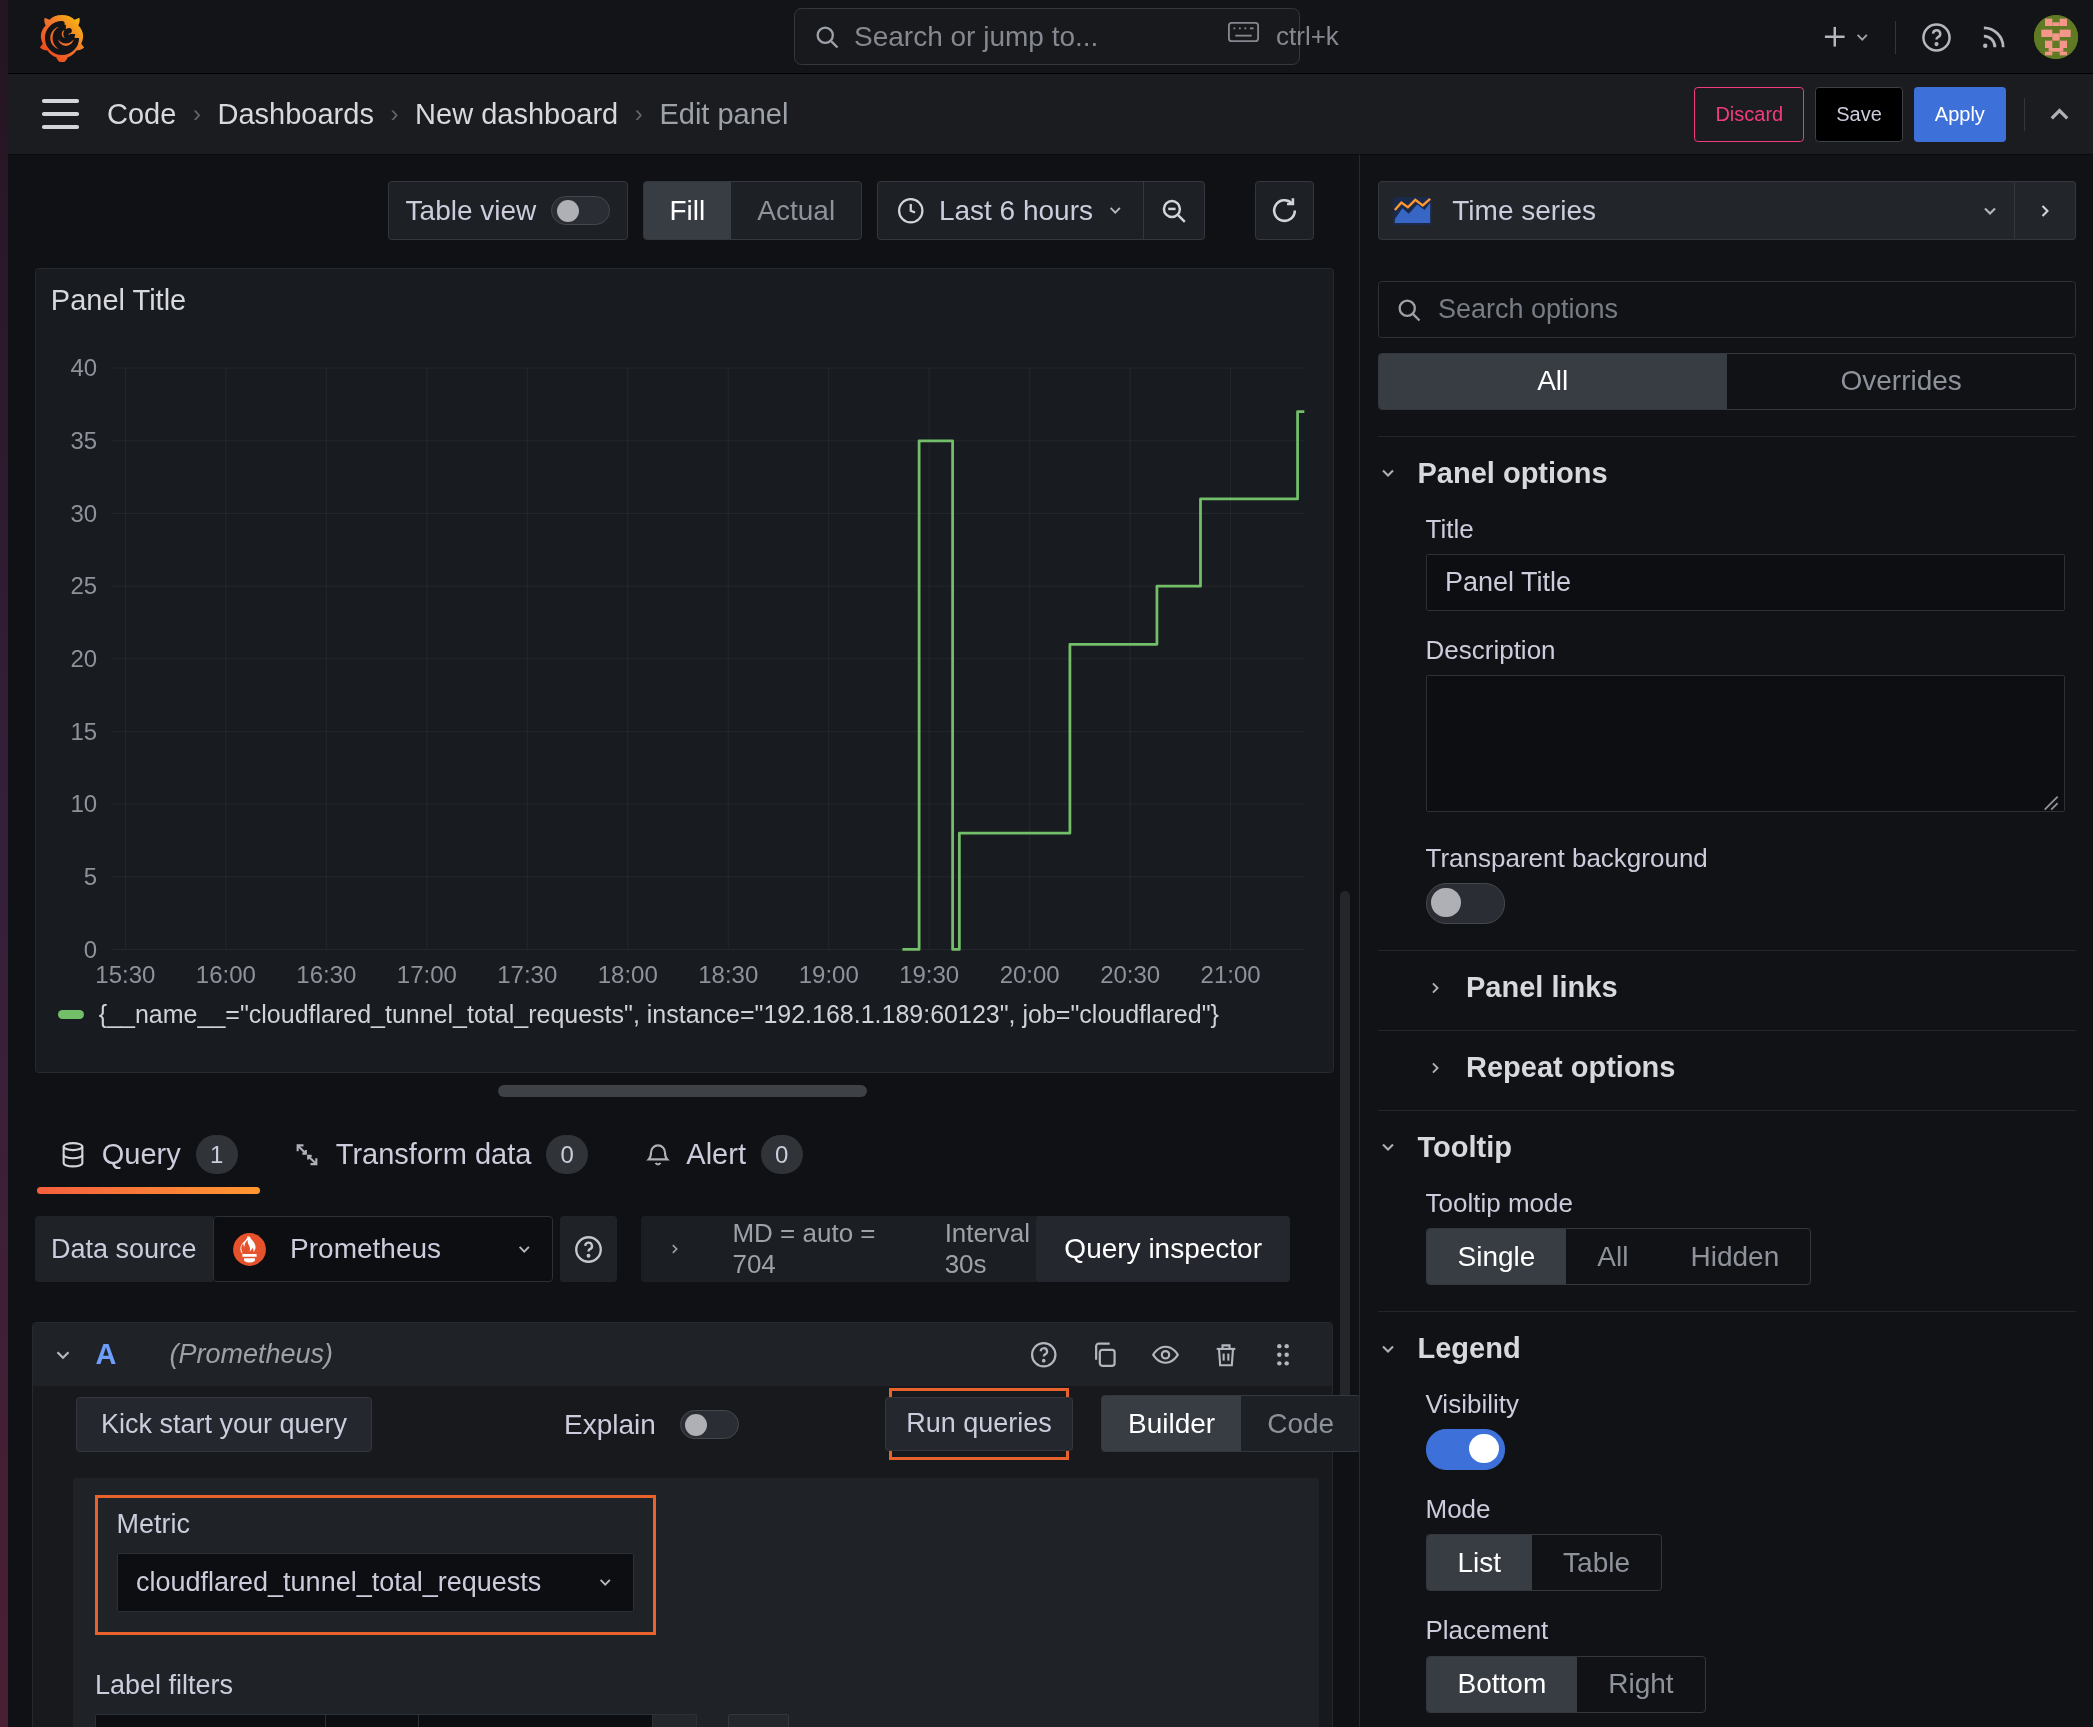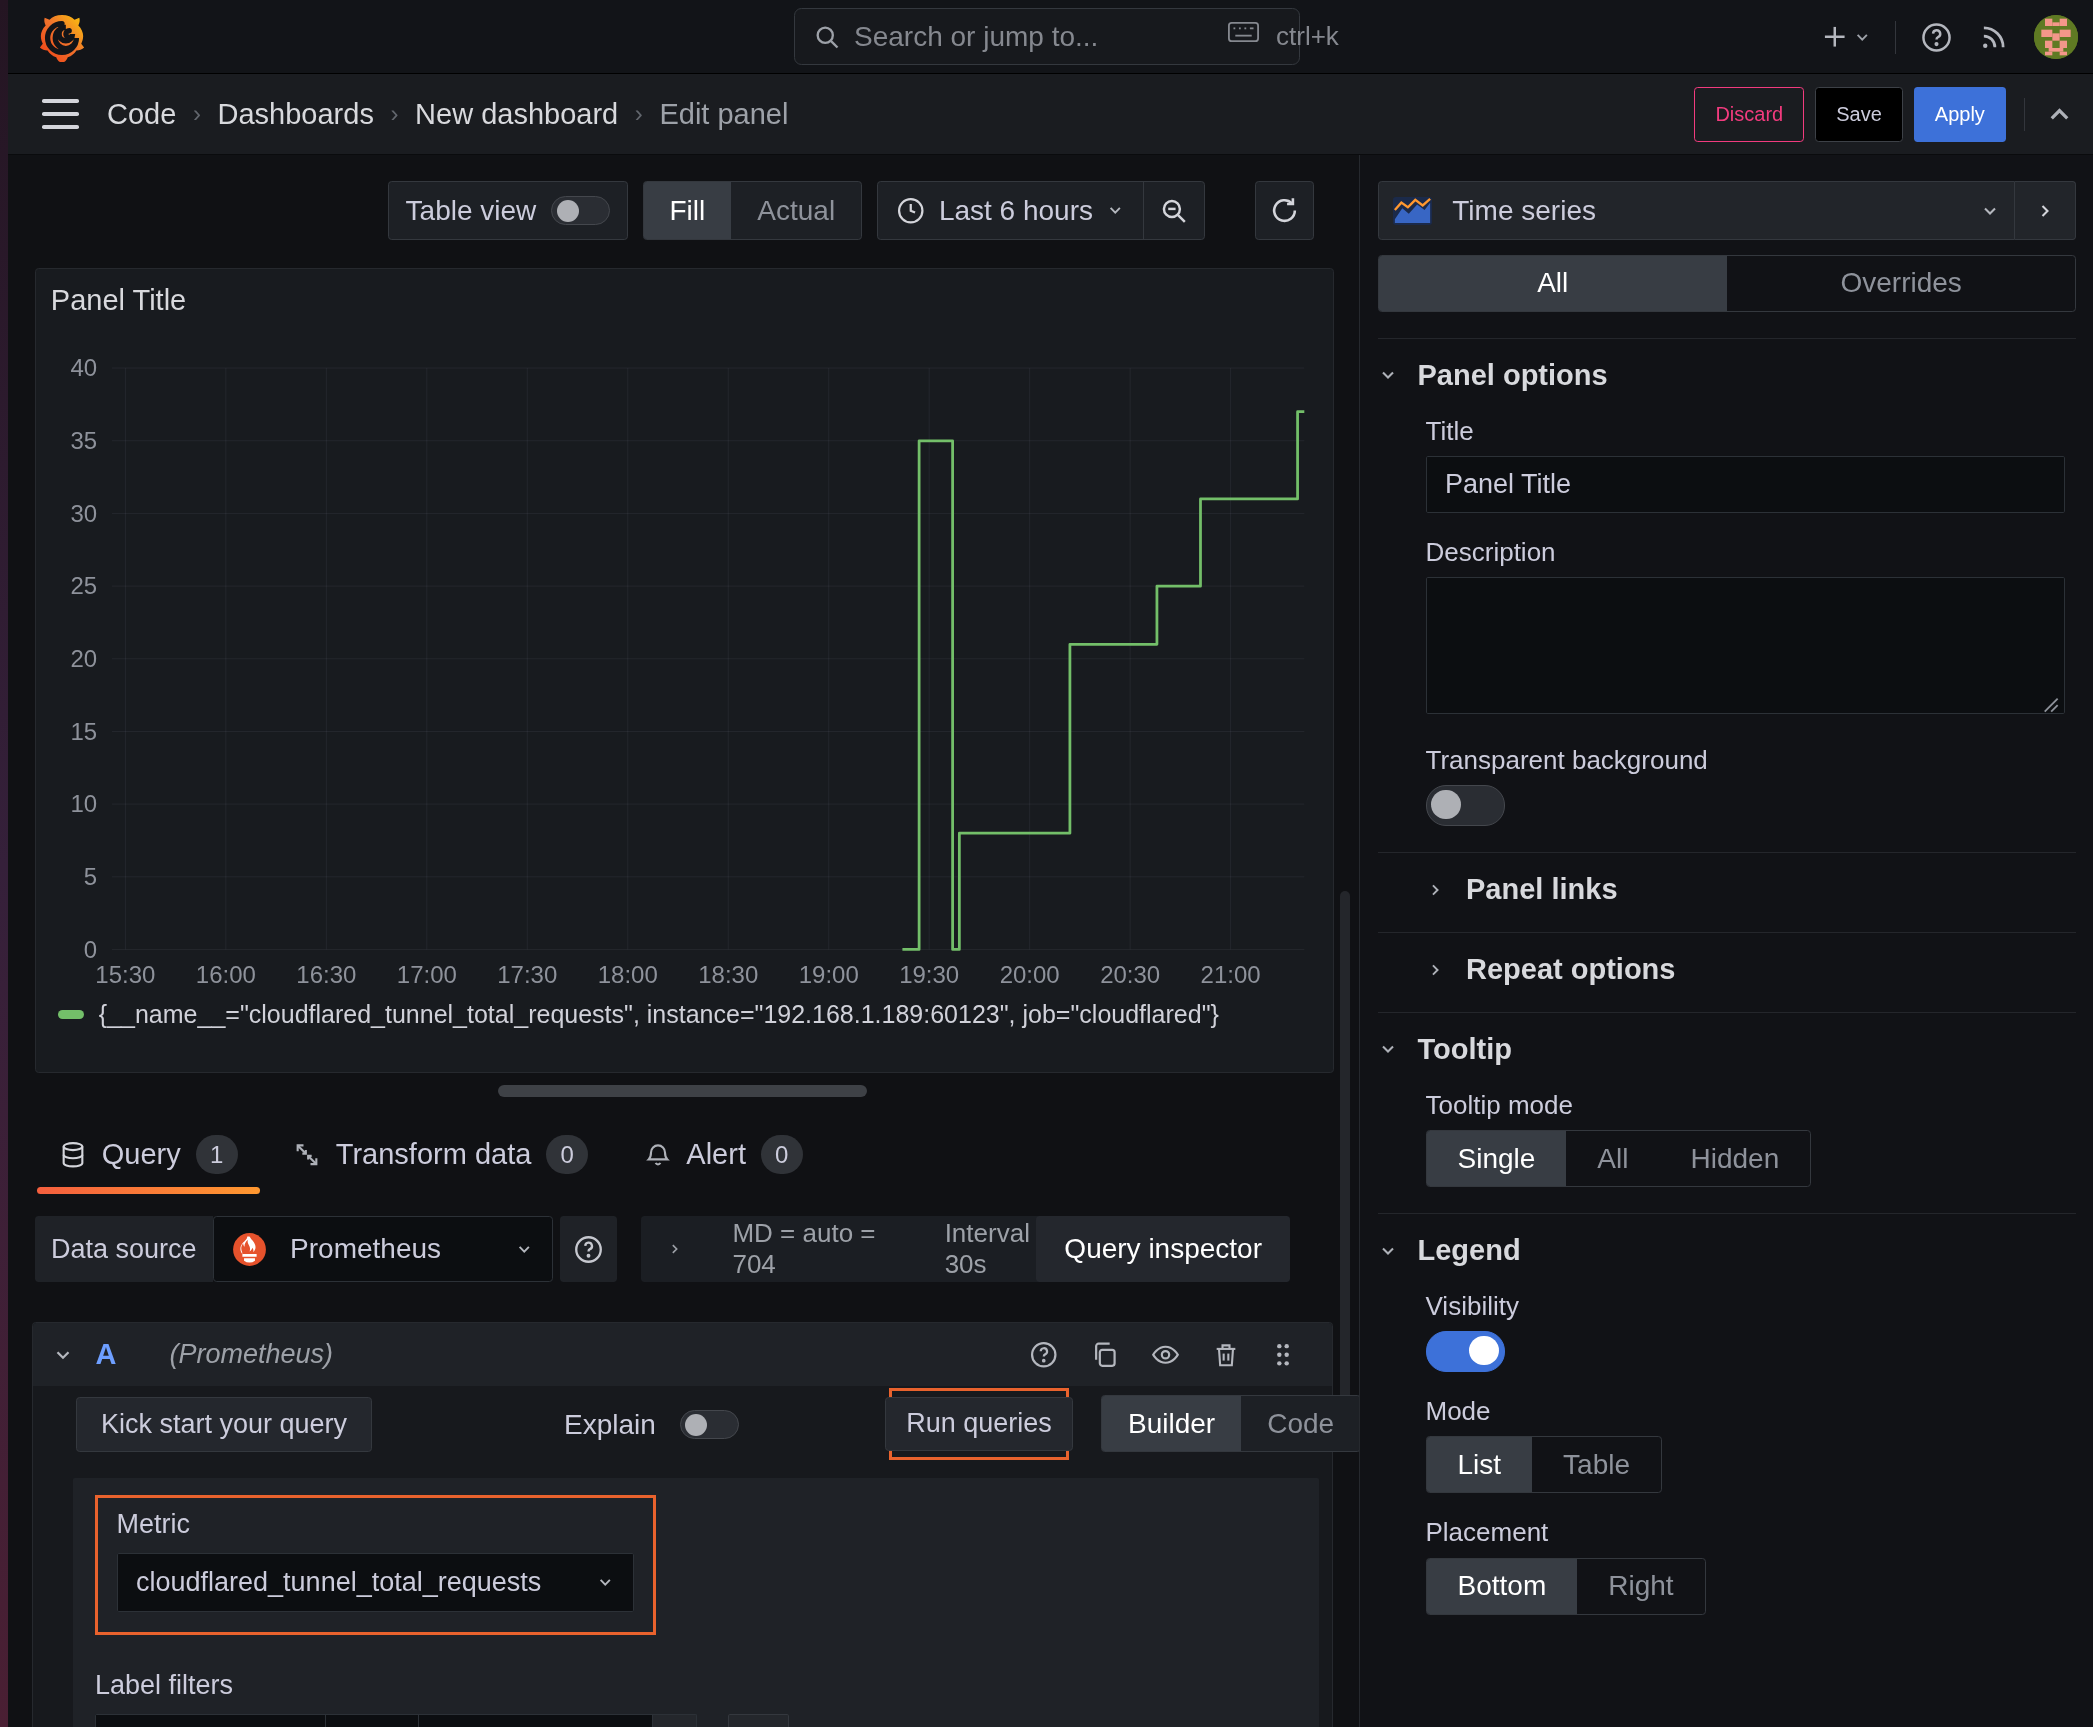--- a/index.html
+++ b/index.html
@@ -526,20 +526,27 @@
           <polyline points="6,9 12,15 18,9"></polyline>
         </svg>
     </div>
     <div class="viz-next">
       <svg width="20" height="24" viewBox="0 0 24 24" fill="none" stroke="#d4d5db" stroke-width="2.5">
           <polyline points="9,6 15,12 9,18"></polyline>
         </svg>
     </div>
   </div>
 
+  <div class="opt-search">
+    <svg width="28" height="28" viewBox="0 0 24 24" fill="none" stroke="#9da1a8" stroke-width="2">
+        <circle cx="10.5" cy="10.5" r="6.5"></circle>
+        <line x1="15.5" y1="15.5" x2="21" y2="21"></line>
+      </svg>
+    <input type="text" placeholder="Search options" style="">
+  </div>
 
   <div class="opt-tabs">
     <div class="opt-tab on">All</div>
     <div class="opt-tab">Overrides</div>
   </div>
 
   <div class="divider"></div>
 
   <div class="sec-header">
     <span class="chev">

